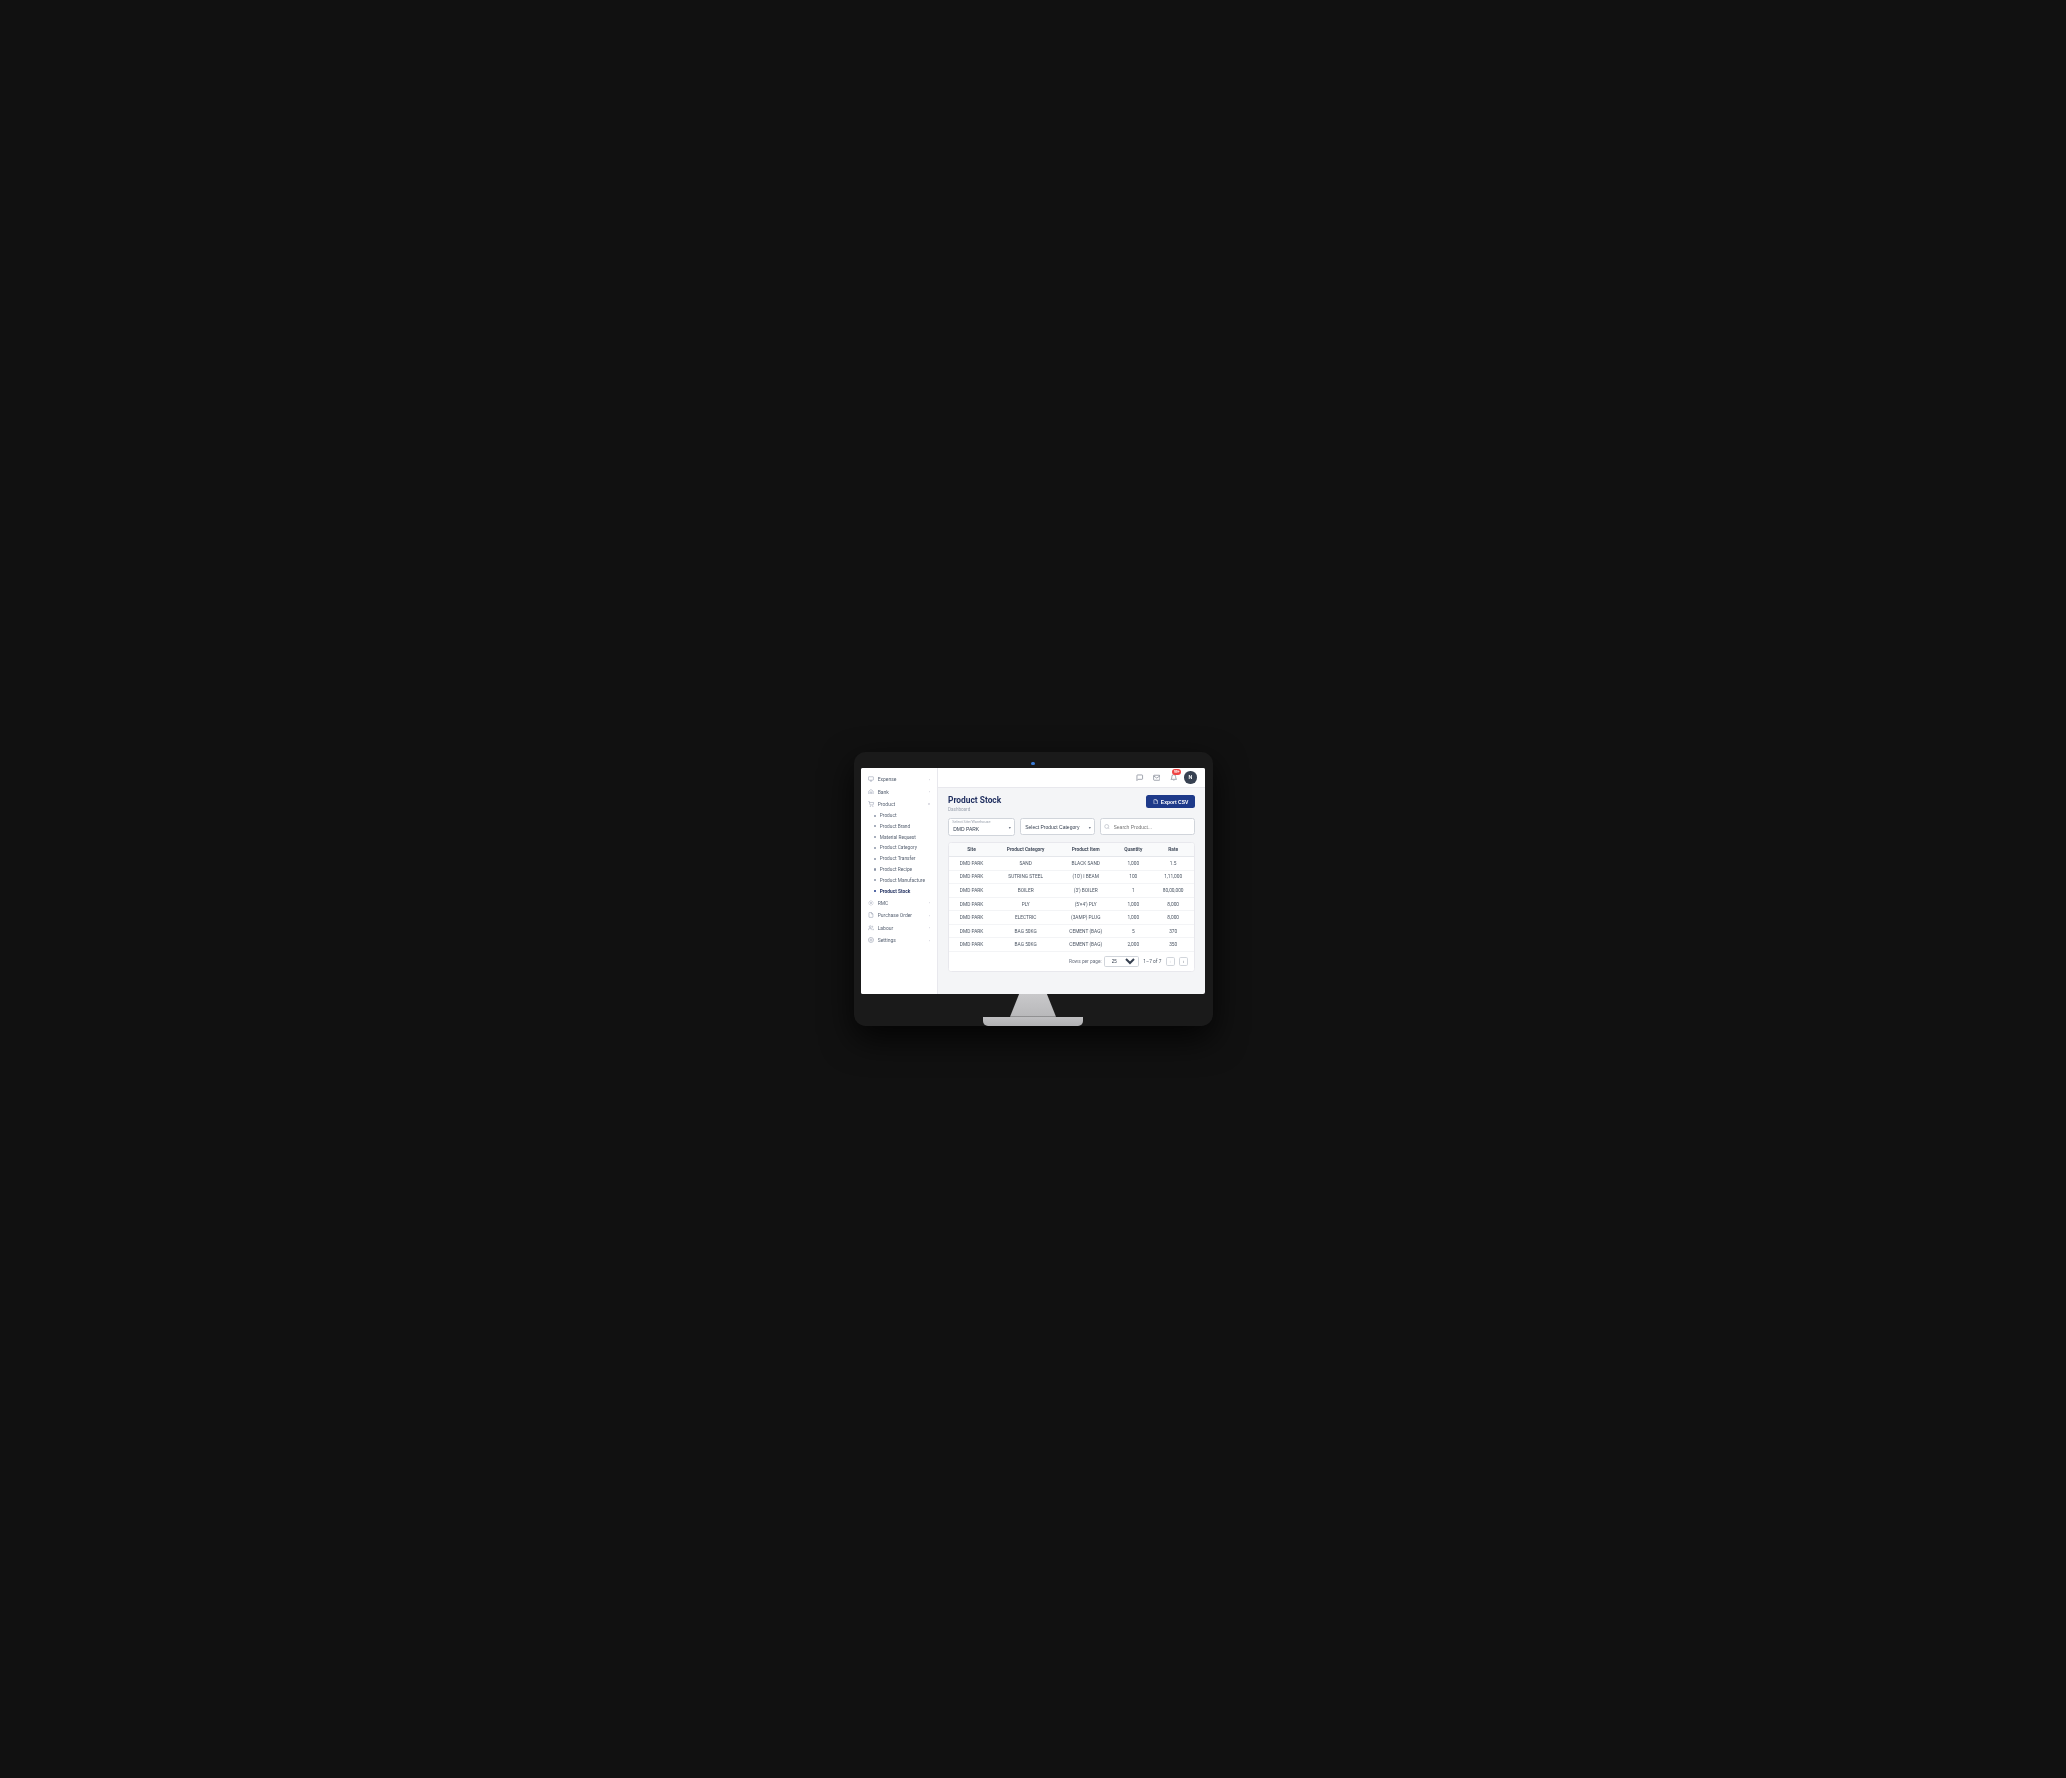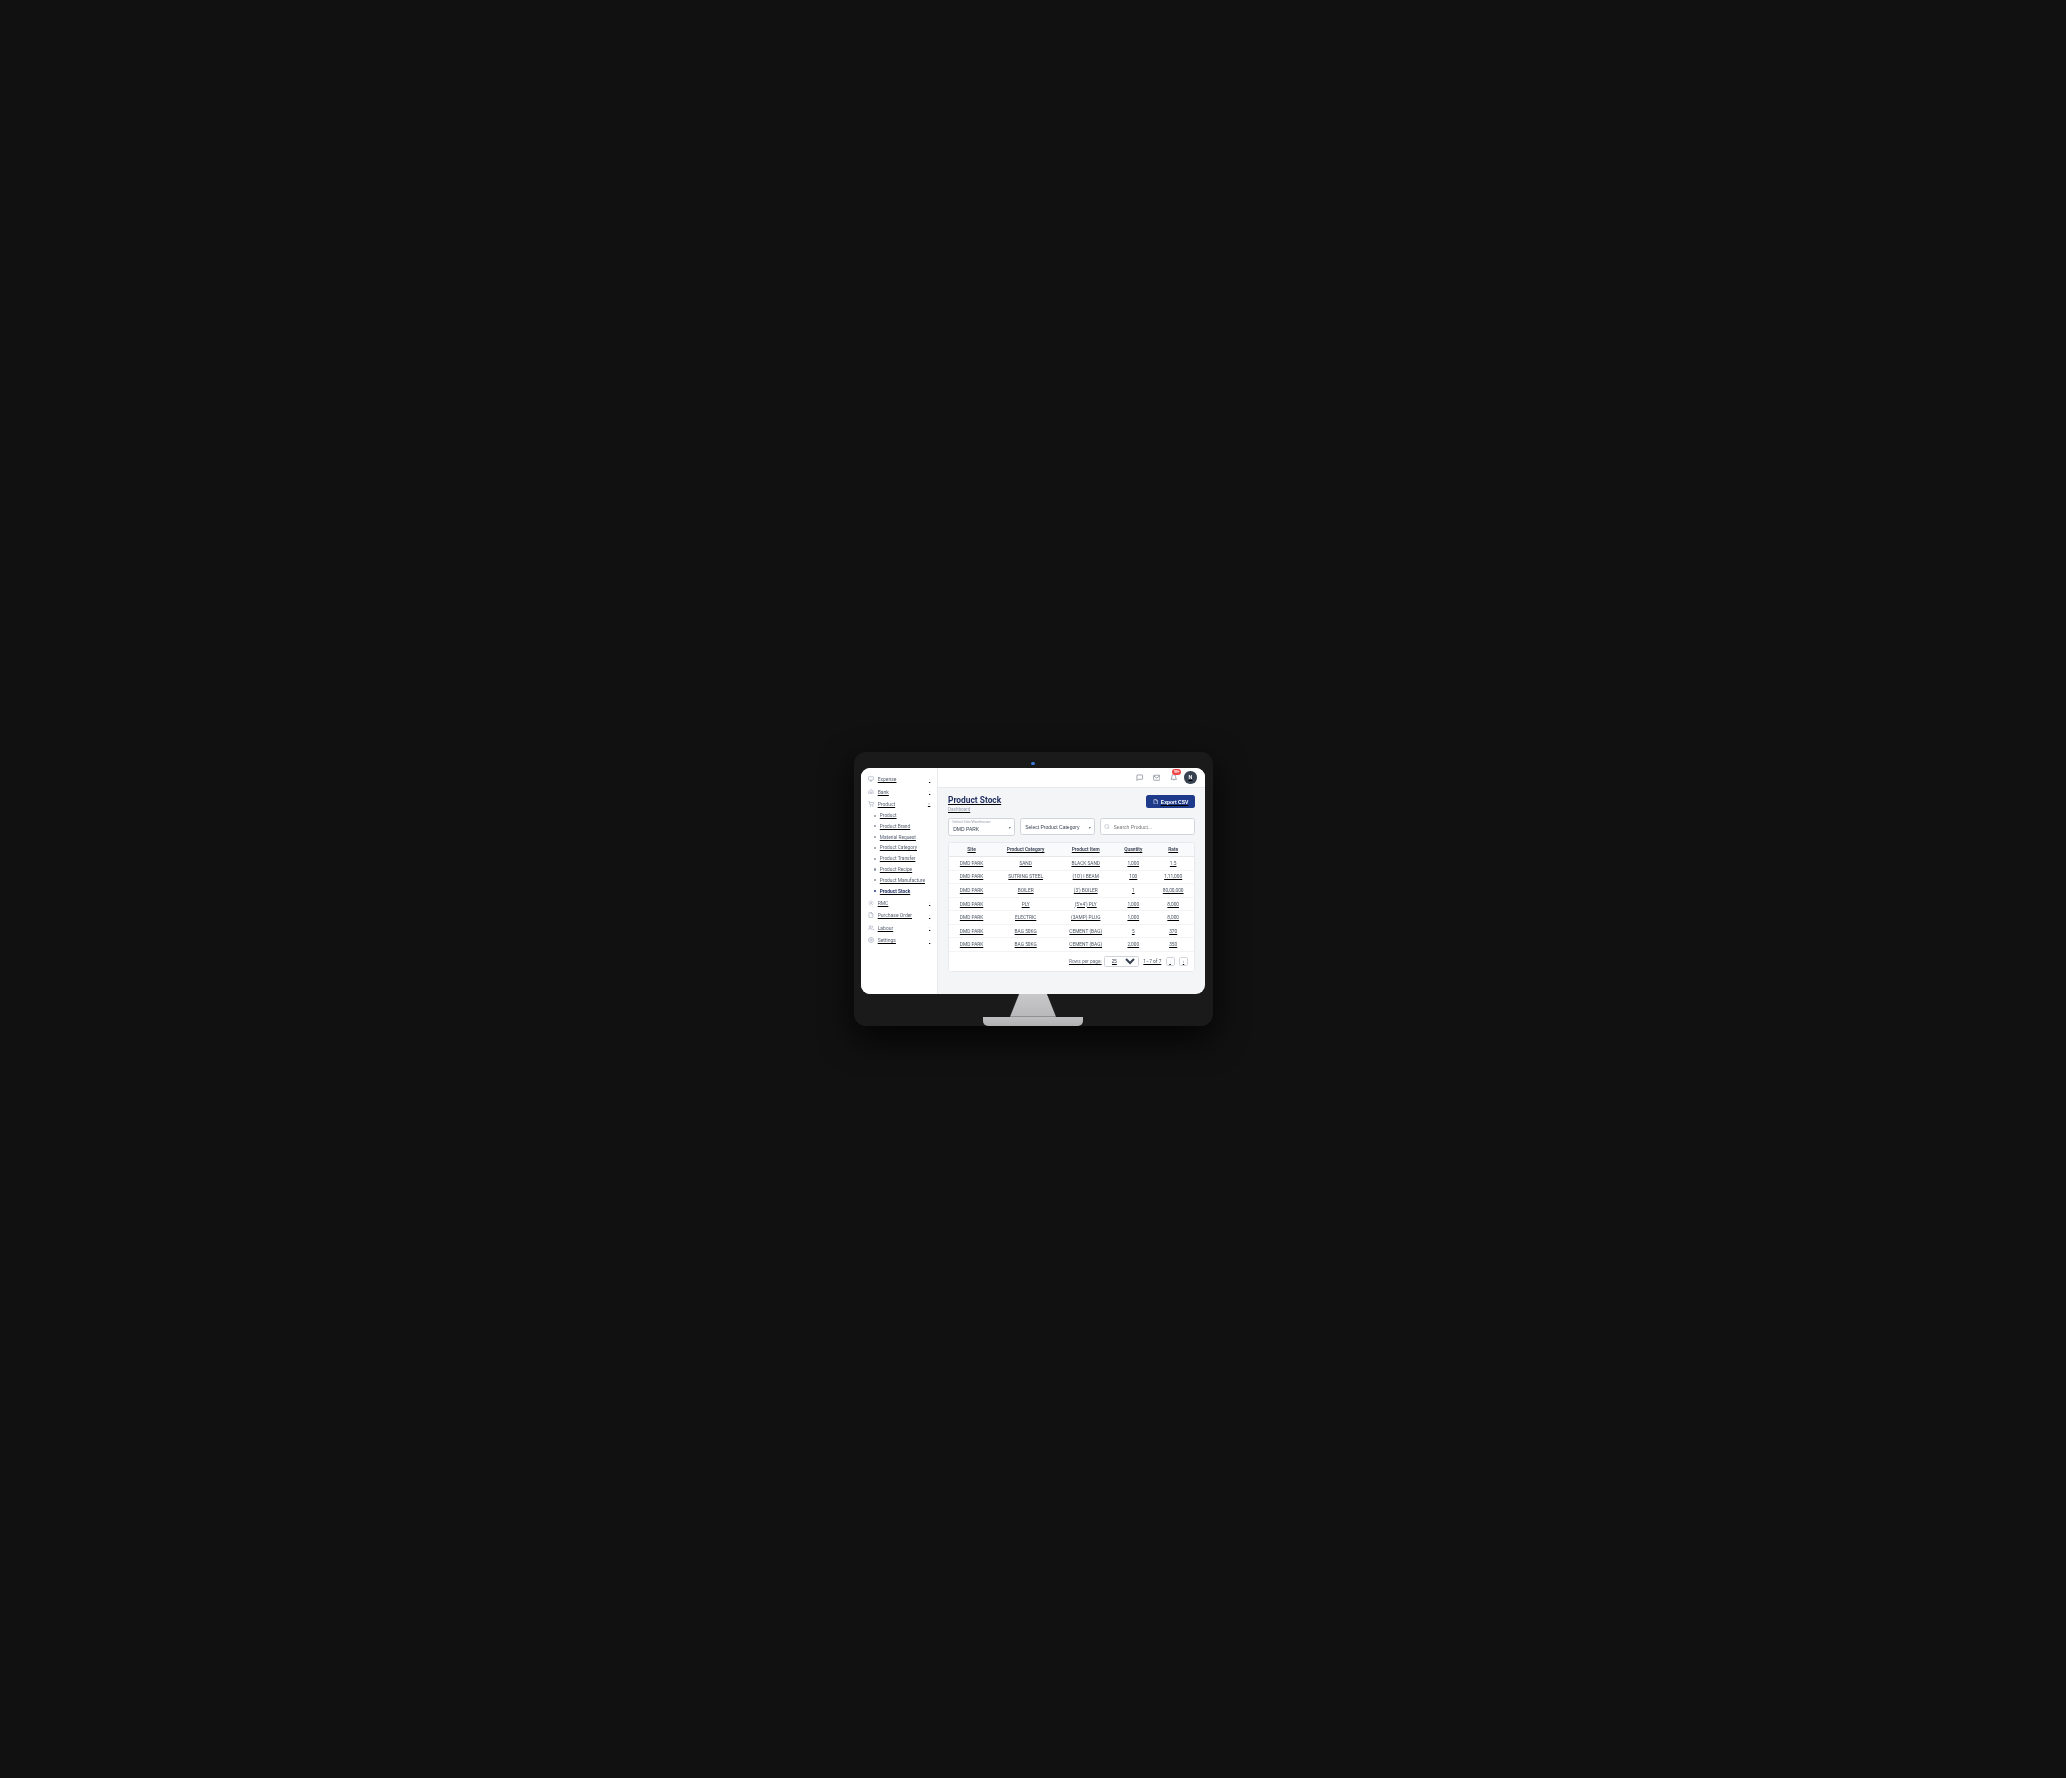--- a/index.html
+++ b/index.html
@@ -15,24 +15,23 @@
     
     .monitor {
       width: 359px;
       background: #1a1a1a;
       border-radius: 11.7px;
       padding: 7.5px 7.5px 0 7.5px;
       box-shadow: 0 12.5px 33px rgba(0,0,0,0.8);
     }
     .monitor-screen {
       background: #e8e8ea;
-      border-radius: 9px;
+      border-radius: 2px;
       overflow: hidden;
       position: relative;
-      text-decoration: underline;
     }
     .monitor-camera {
       width: 3.3px;
       height: 3.3px;
       background: #3a7bd5;
       border-radius: 50%;
       margin: 2.5px auto;
     }
     .monitor-stand-neck {
       width: 46px;

